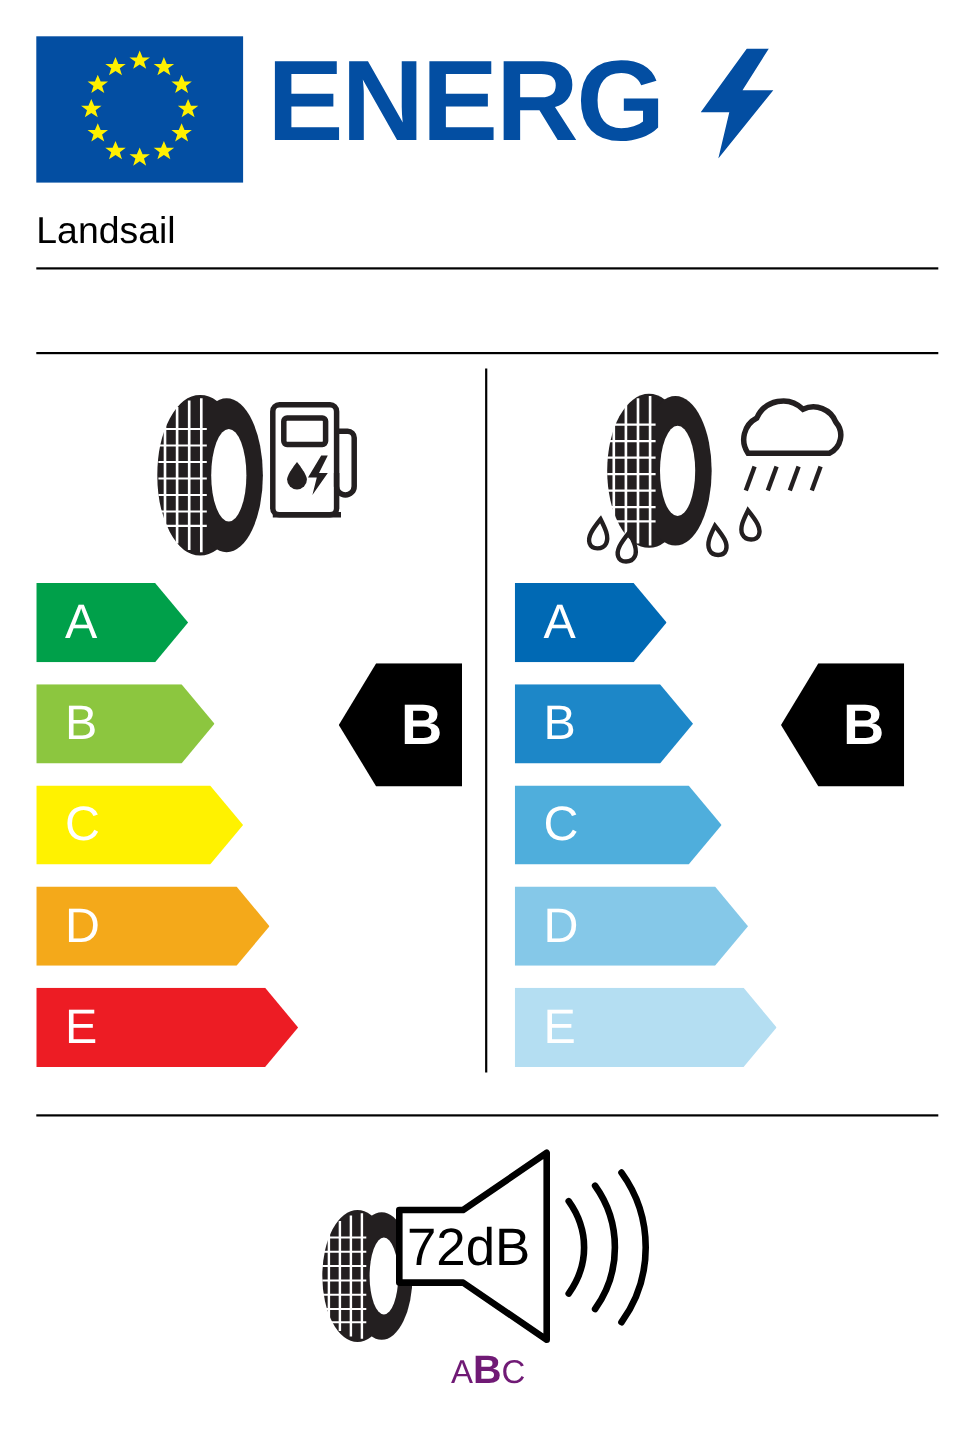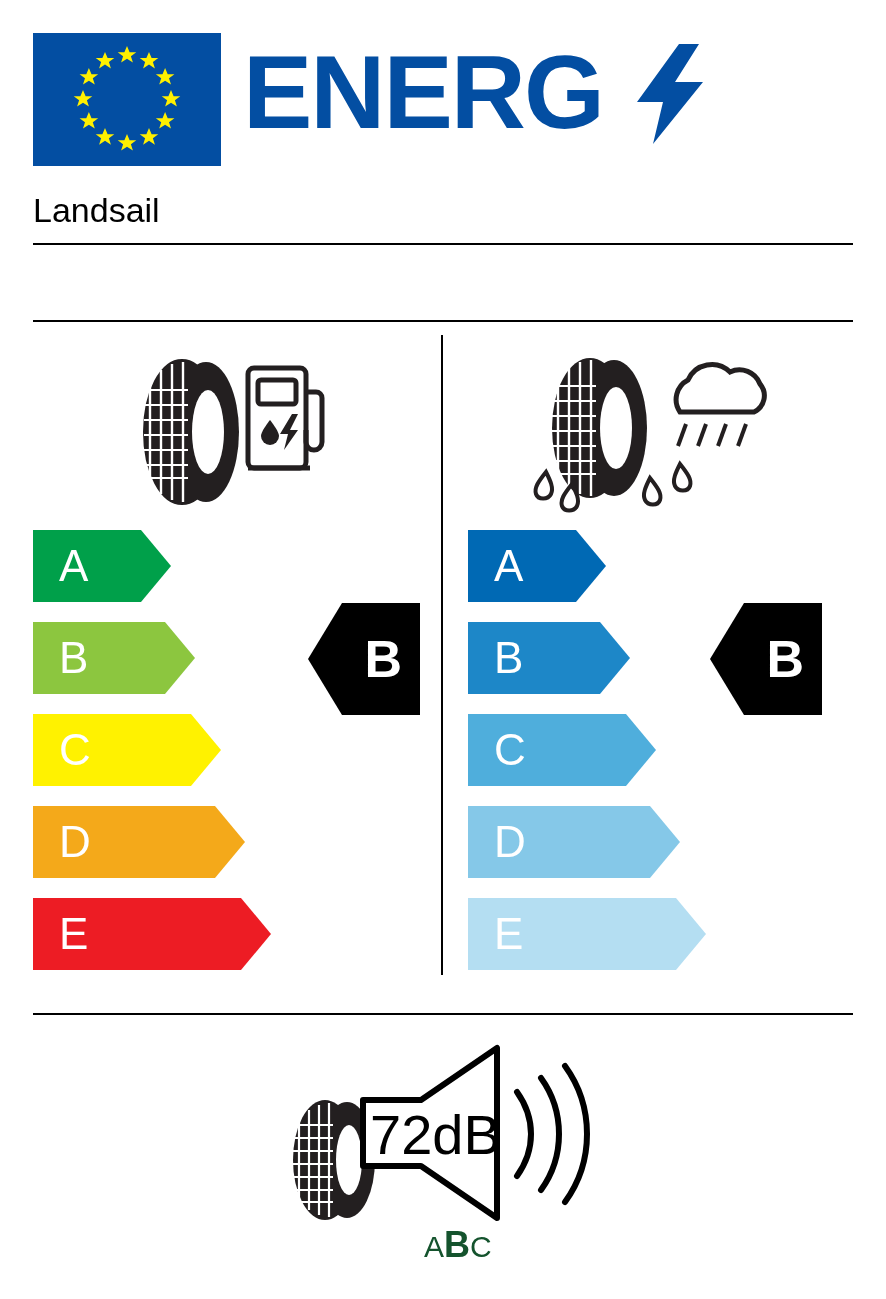--- a/index.html
+++ b/index.html
@@ -104,31 +104,30 @@
     transform: translateY(-50%);
     font-size: 52px;
     line-height: 52px;
     color: #ffffff;
     font-weight: bold;
   }
 
   
   .noise-db {
     position: absolute;
-    font-size: 56px;
+    font-size: 48px;
     line-height: 44px;
     font-weight: normal;
     color: #000;
   }
   .noise-class {
     position: absolute;
     font-size: 30px;
     line-height: 30px;
-    color: #14532d;
-    margin-left: 14px;
+    color: #701a75;
   }
   .noise-class b { font-size: 36px; }
 
   svg { display: block; }
 </style>
 </head>
 <body>
 
 <div class="label">
 

